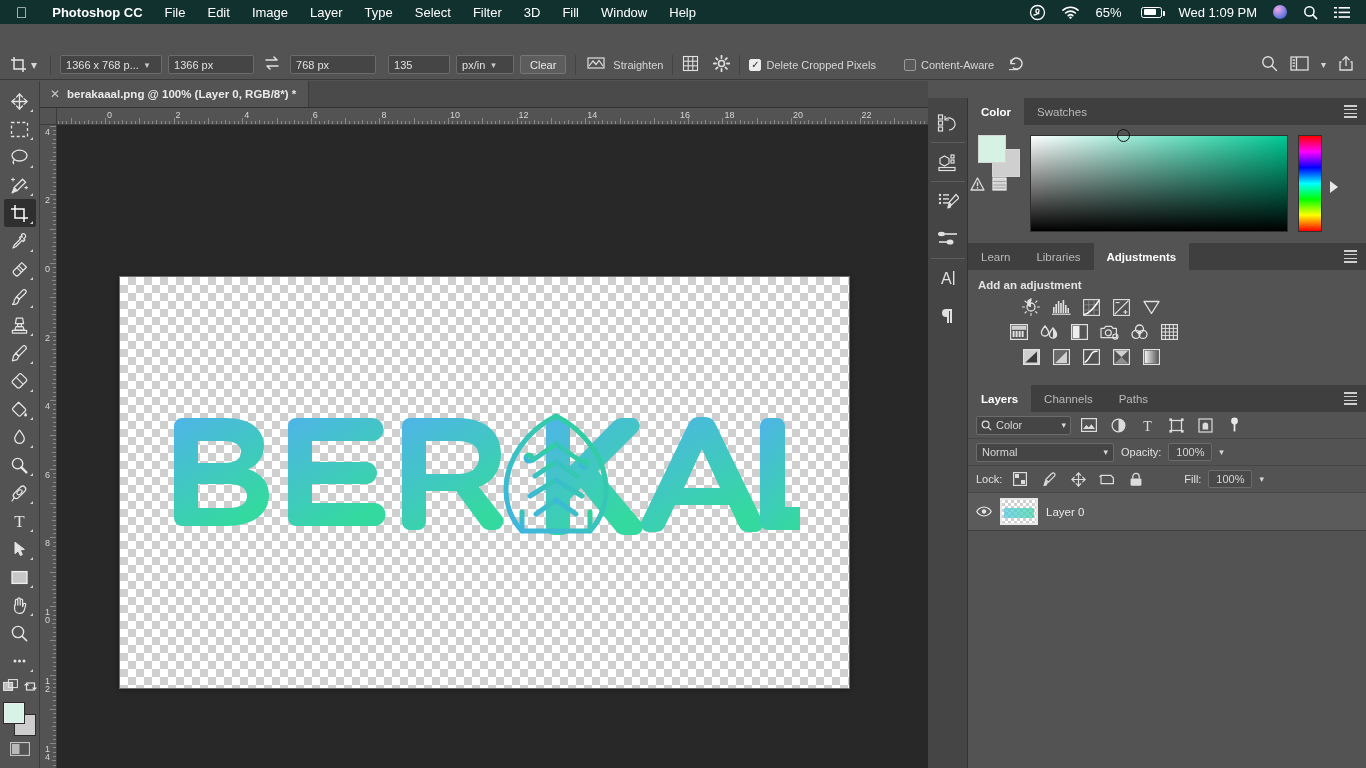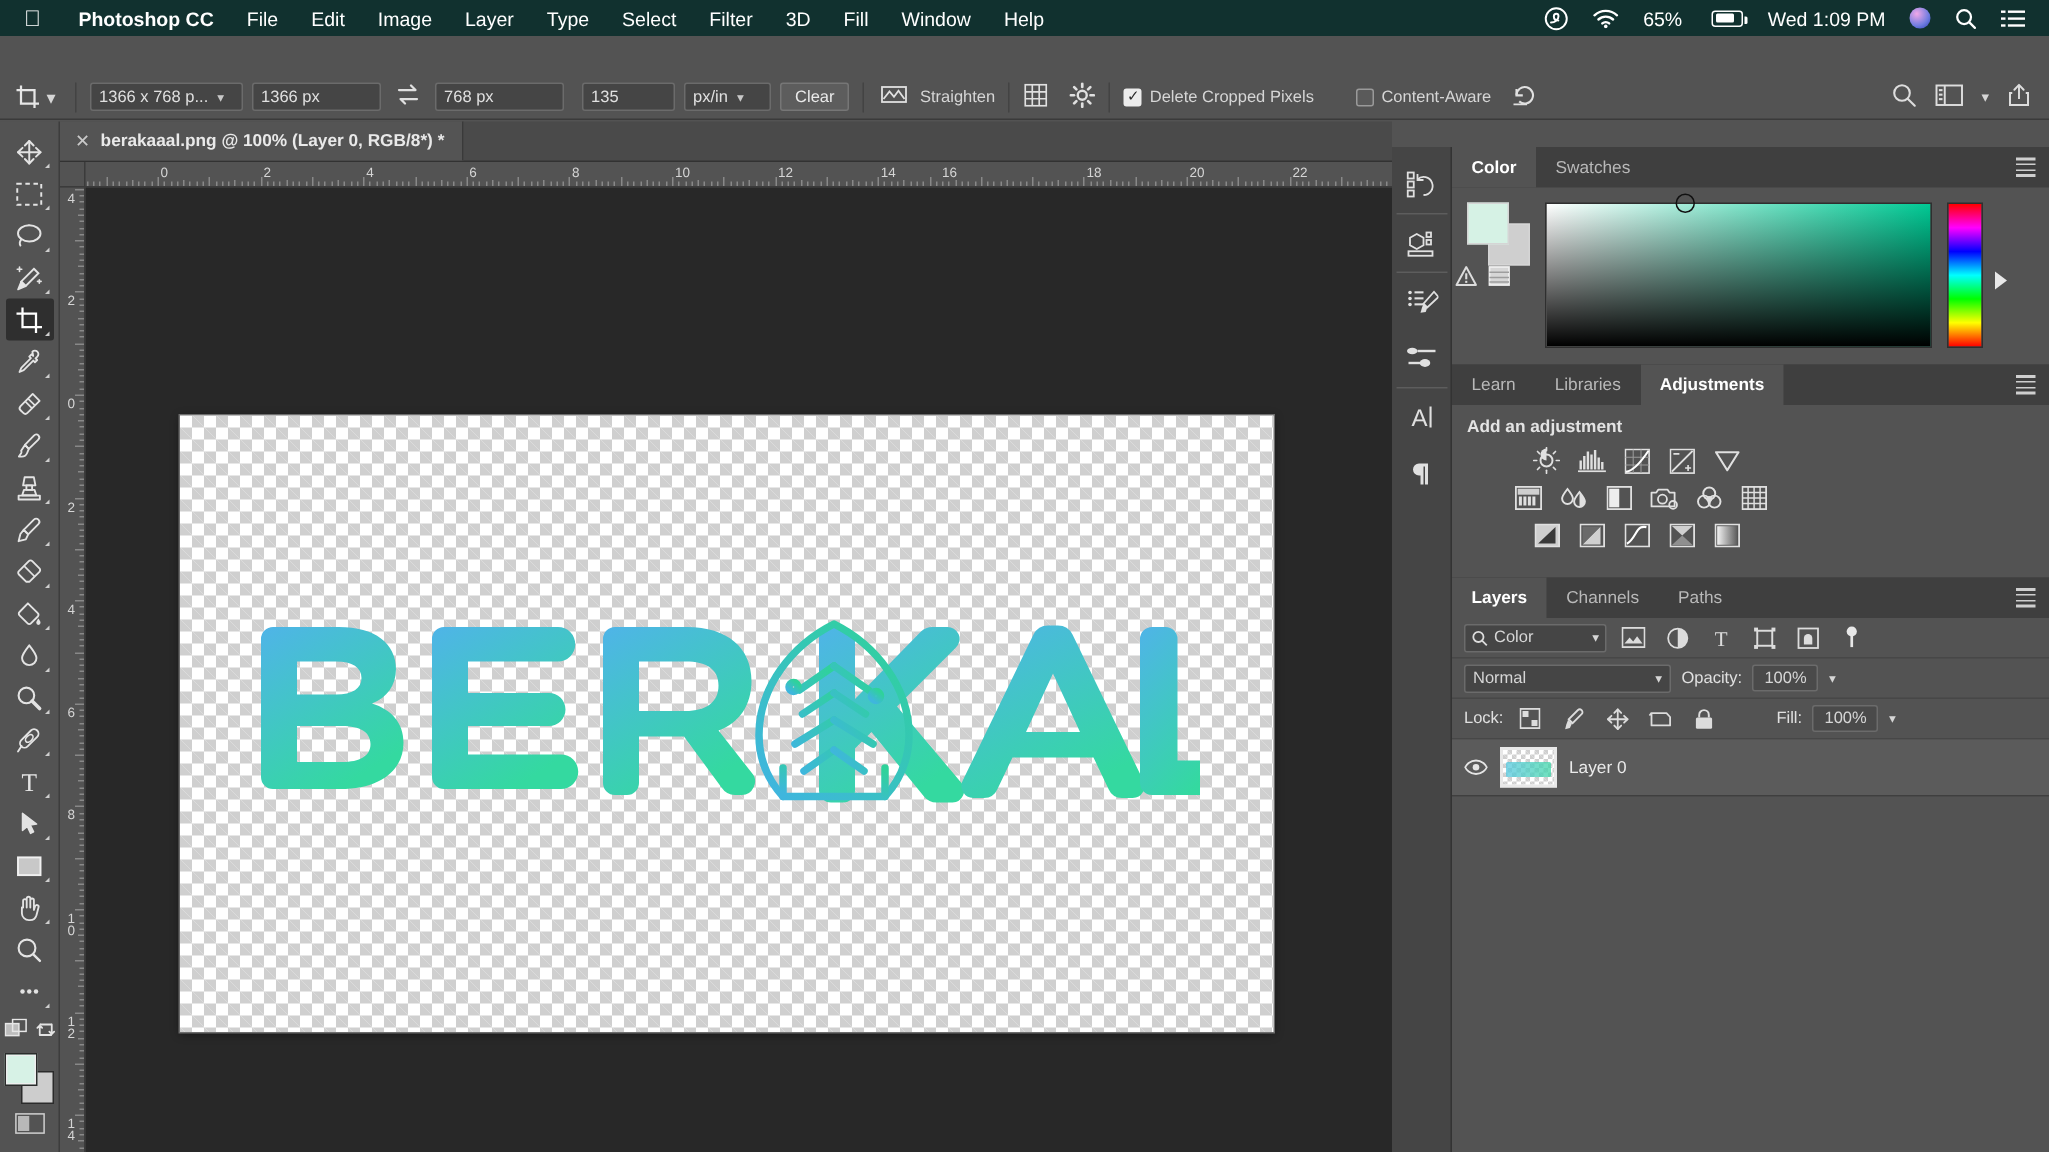--- a/index.html
+++ b/index.html
@@ -795,21 +795,21 @@
       <div class="rtick" style="left: 879.625px; width: 1px; height: 3px; bottom: 0px;"></div>
       <div class="rtick" style="left: 883.912px; width: 1px; height: 3px; bottom: 0px;"></div>
       <div class="rlab" style="left: 67px; top: 3px;">0</div>
       <div class="rlab" style="left: 135.6px; top: 3px;">2</div>
       <div class="rlab" style="left: 204.2px; top: 3px;">4</div>
       <div class="rlab" style="left: 272.8px; top: 3px;">6</div>
       <div class="rlab" style="left: 341.4px; top: 3px;">8</div>
       <div class="rlab" style="left: 410px; top: 3px;">10</div>
       <div class="rlab" style="left: 478.6px; top: 3px;">12</div>
       <div class="rlab" style="left: 547.2px; top: 3px;">14</div>
-      <div class="rlab" style="left: 588px; top: 3px;">16</div>
+      <div class="rlab" style="left: 640px; top: 3px;">16</div>
       <div class="rlab" style="left: 684.4px; top: 3px;">18</div>
       <div class="rlab" style="left: 753px; top: 3px;">20</div>
       <div class="rlab" style="left: 821.6px; top: 3px;">22</div>
     </div>
   <div class="ruler-v" id="rv">
       <div class="rtick" style="top: 0.8px; height: 1px; width: 6px; right: 0px;"></div>
       <div class="rtick" style="top: 5.0875px; height: 1px; width: 3px; right: 0px;"></div>
       <div class="rtick" style="top: 9.375px; height: 1px; width: 3px; right: 0px;"></div>
       <div class="rtick" style="top: 13.6625px; height: 1px; width: 3px; right: 0px;"></div>
       <div class="rtick" style="top: 17.95px; height: 1px; width: 4px; right: 0px;"></div>

